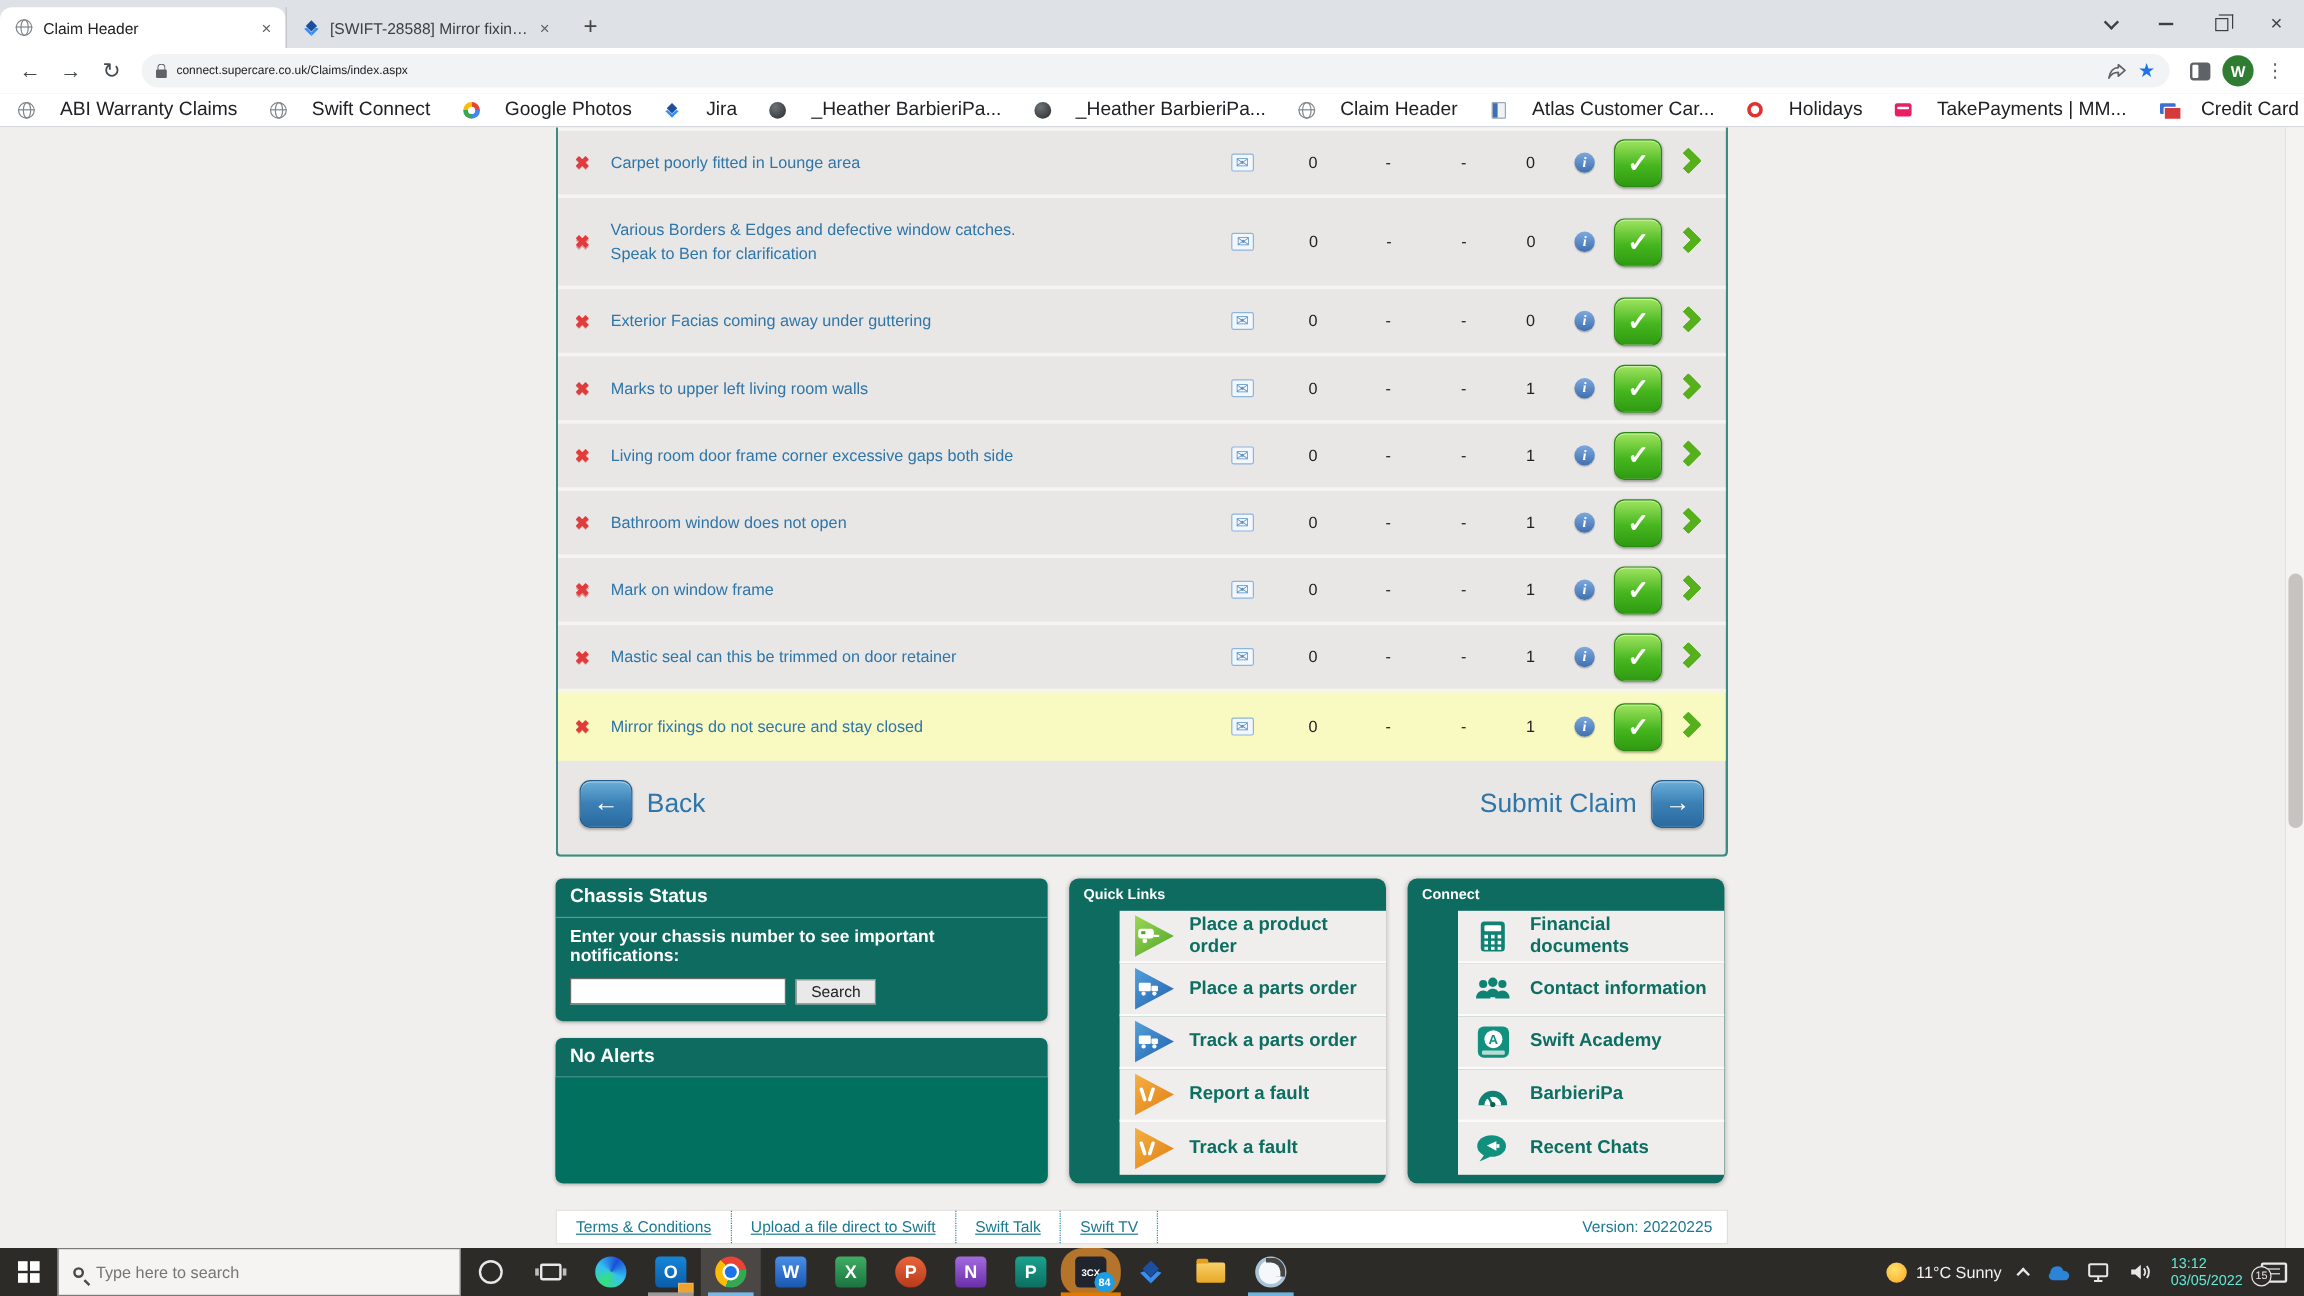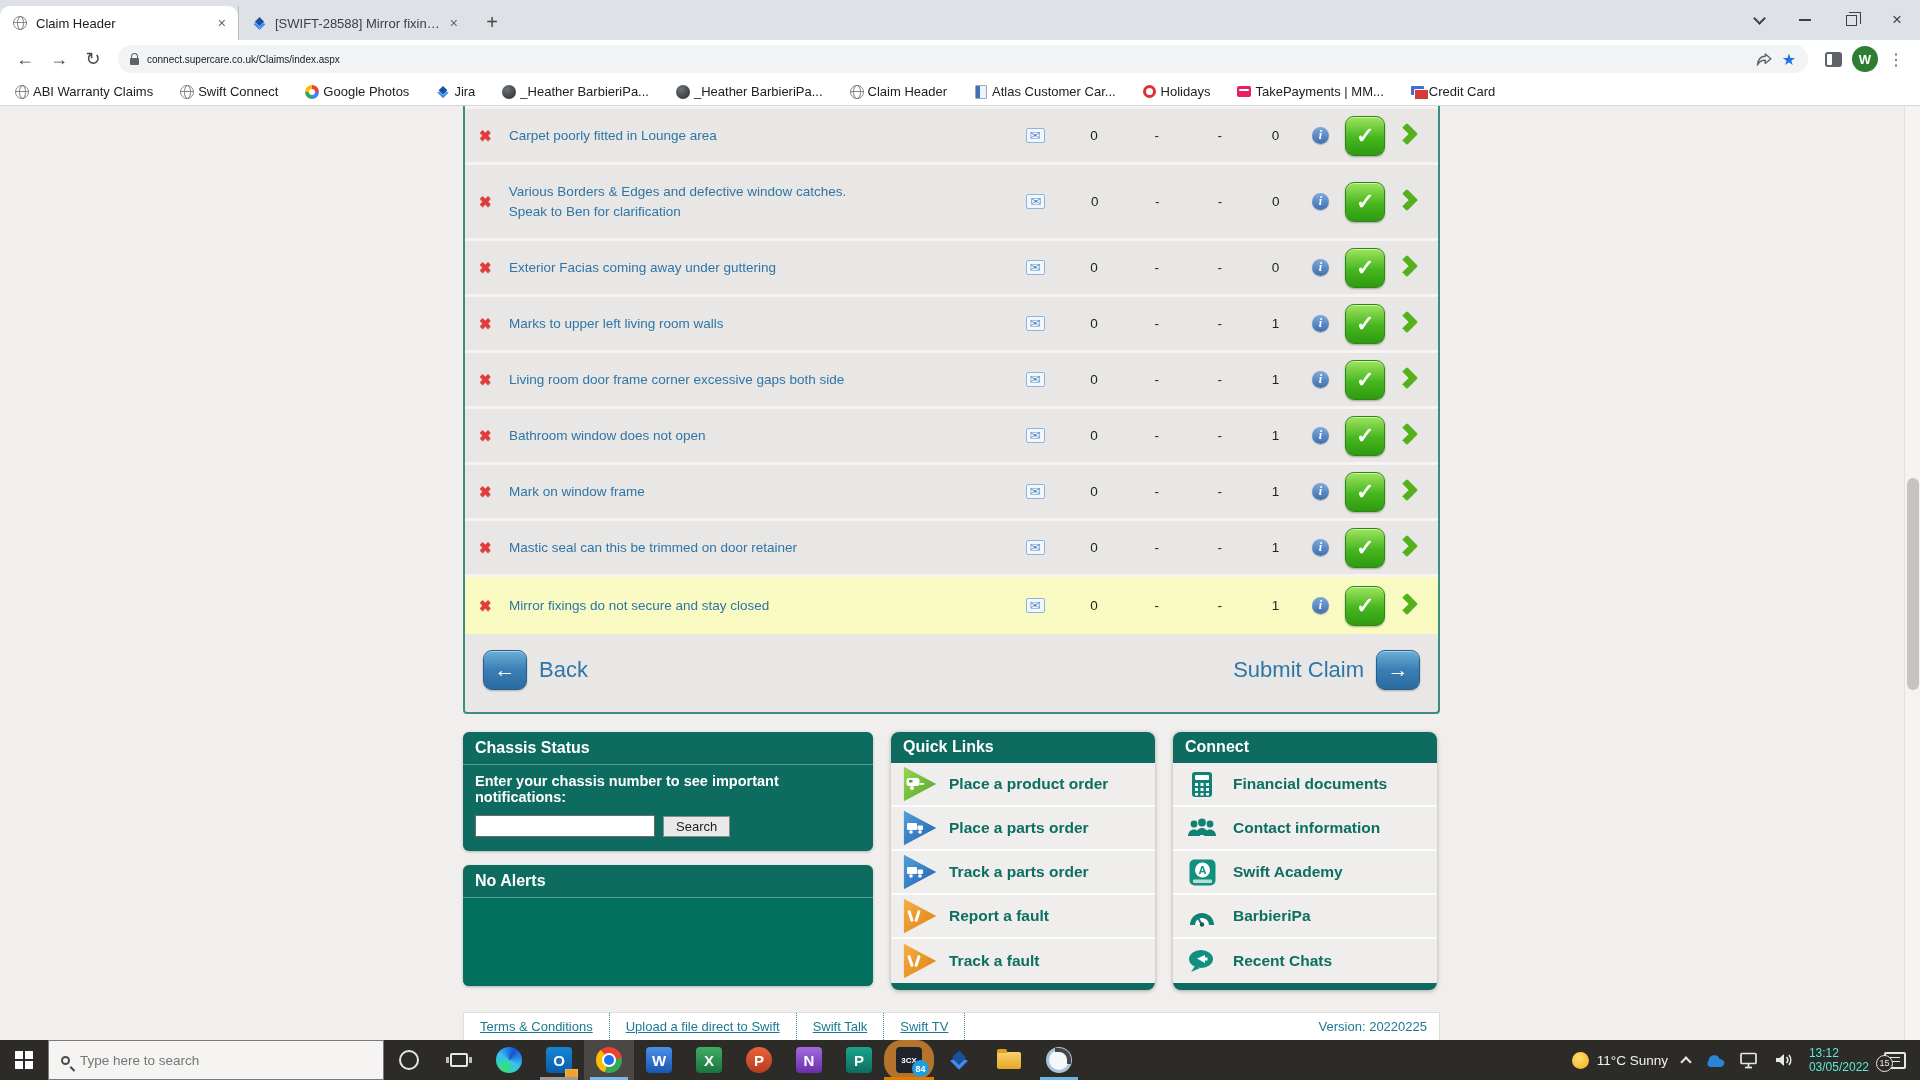--- a/index.html
+++ b/index.html
@@ -29,21 +29,21 @@
   .lock:before { content:''; position:absolute; left:1px; top:-5px; width:5px; height:5px; border:1.5px solid #5f6368; border-bottom:none; border-radius:4px 4px 0 0; }
   .urltext { font-size:10px; color:#202124; flex:1; }
   .pill-ic { display:flex; align-items:center; }
   .star { color:#1a73e8; font-size:16px; }
   .sidepanel-ic { width:17px; height:15px; background:#5f6368; border-radius:3px; position:relative; }
   .sidepanel-ic:before { content:''; position:absolute; left:2px; top:2px; bottom:2px; width:5px; background:#fff; border-radius:1px; }
   .avatar { width:26px; height:26px; border-radius:50%; background:#2e7d32; color:#fff; font-size:13px; font-weight:bold; display:flex; align-items:center; justify-content:center; }
   .kebab { color:#5f6368; font-size:16px; padding:0 6px; }
 
   .bookmarks { position:absolute; left:0; top:78px; width:1920px; height:28px; background:#fff; border-bottom:1px solid #d5d8dc; display:flex; align-items:center; padding:0 14px; gap:26px; }
-  .bm { display:flex; align-items:center; gap:3px; font-size:13px; color:#202124; white-space:nowrap; }
+  .bm { display:flex; align-items:center; gap:20px; font-size:16px; color:#202124; white-space:nowrap; }
   .fav { width:16px; height:16px; display:inline-flex; align-items:center; justify-content:center; flex:0 0 16px; }
   .globe-fav { width:14px; height:14px; border:1.5px solid #80868b; border-radius:50%; position:relative; }
   .globe-fav:before { content:''; position:absolute; left:-1px; right:-1px; top:45%; border-top:1.5px solid #80868b; }
   .globe-fav:after { content:''; position:absolute; left:22%; top:-1px; bottom:-1px; width:45%; border:1.5px solid #80868b; border-radius:50%; }
   .darkglobe-fav { width:14px; height:14px; border-radius:50%; background:radial-gradient(circle at 35% 30%, #6e7378, #3c4043 70%); }
   .pinwheel-fav { width:14px; height:14px; border-radius:50%; background:conic-gradient(#ea4335 0 90deg,#4285f4 0 180deg,#34a853 0 270deg,#fbbc05 0 360deg); position:relative; }
   .pinwheel-fav:before { content:''; position:absolute; inset:4px; background:#fff; border-radius:50%; }
   .page-fav { width:12px; height:14px; background:#eef3f8; border:1px solid #9aa7b8; border-radius:1px; position:relative; }
   .page-fav:before { content:''; position:absolute; left:0; top:0; bottom:0; width:4px; background:#3f6fb4; }
   .ring-fav { width:13px; height:13px; border:3.5px solid #e03030; border-radius:50%; }
@@ -81,22 +81,22 @@
   .tealhead { font-size:16px; font-weight:bold; padding:7px 12px; border-bottom:1px solid #569b92; }
   .chassis-body { padding:8px 12px 14px; }
   .chassis-prompt { font-size:14.5px; font-weight:bold; margin-bottom:10px; }
   .chassis-form { display:flex; gap:8px; align-items:center; }
   .chassis-input { width:180px; height:22px; border:1px solid #6b6b6b; background:#fff; }
   .searchbtn { font-size:13px; padding:2px 12px; background:#e9e9e9; border:1px solid #8a8a8a; color:#222; }
   .noalerts { margin-top:14px; }
   .noalerts-body { background:#02705e; height:88px; border-radius:0 0 6px 6px; }
 
   .cardpanel { width:264px; background:#0d6b60; border-radius:8px; padding-bottom:7px; box-shadow:0 1px 4px rgba(0,0,0,.3); overflow:hidden; }
-  .cardhead { font-size:16px; font-weight:bold; color:#fff; padding:6px 12px 7px; }
-  .cardrow { background:#efeeec; display:flex; align-items:center; gap:12px; height:44px; padding:0 10px; border-bottom:2px solid #fbfbfa; }
+  .cardhead { font-size:12px; font-weight:bold; color:#fff; padding:6px 12px 7px; }
+  .cardrow { background:#efeeec; display:flex; align-items:center; gap:12px; height:44px; padding:0 10px; border-bottom:2px solid #fbfbfa;margin-left:42px; }
   .cardrow:last-child { border-bottom:none; }
   .cardlabel { font-size:15.5px; font-weight:bold; color:#0d6e62; }
   .tri { width:36px; height:36px; clip-path:polygon(8% 2%, 98% 50%, 8% 98%); position:relative; flex:0 0 36px; }
   .tri.green { background:linear-gradient(135deg,#9ed957,#4ea426); }
   .tri.blue { background:linear-gradient(135deg,#57a3dc,#1f5fae); }
   .tri.orange { background:linear-gradient(135deg,#f5b345,#e07d12); }
   .tri svg { position:absolute; left:5px; top:11px; }
   .cicon { width:38px; flex:0 0 38px; display:flex; justify-content:center; }
 
   .footerbar { margin-top:22px; background:#fff; border:1px solid #e0deda; display:flex; align-items:stretch; font-size:13px; }

